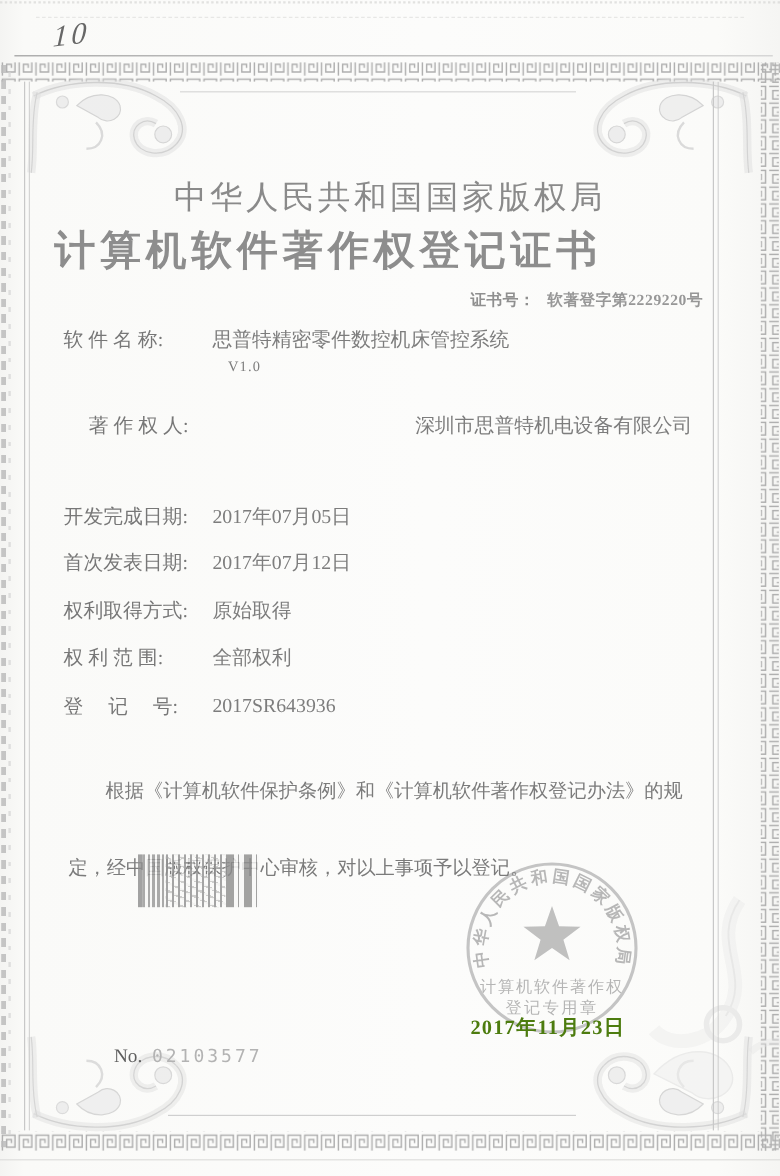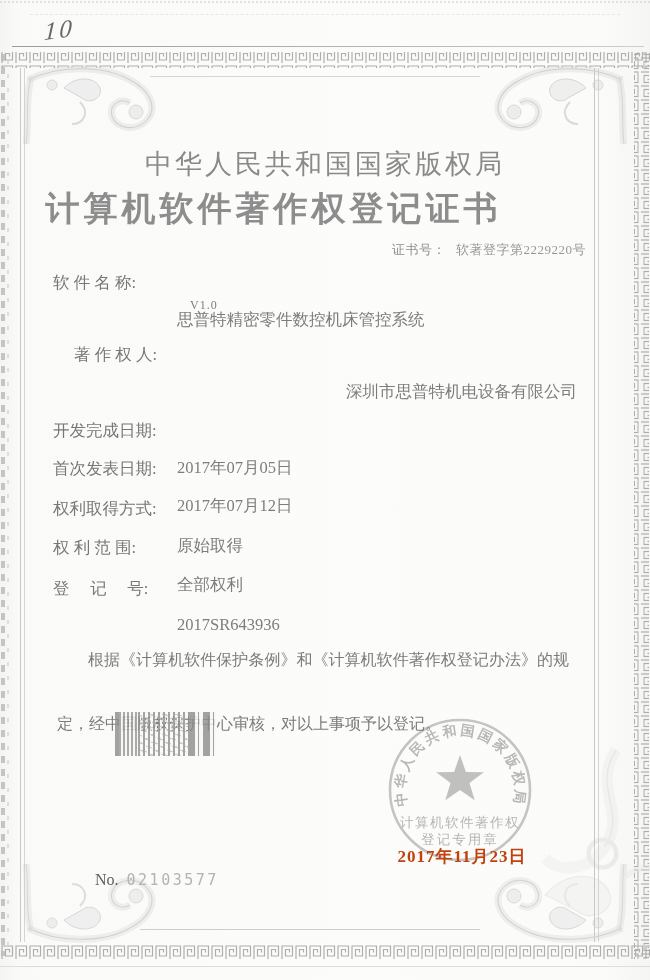--- a/index.html
+++ b/index.html
@@ -26,41 +26,41 @@
   .vl1{left:20px;} .vl2{left:24px;opacity:.75;}
   .vr1{left:594px;} .vr2{left:598px;opacity:.75;}
   .hinner-top{left:150px;top:76px;width:330px;height:1px;background:#d7d7d7;}
   .hinner-bot{left:140px;top:929px;width:340px;height:1px;background:#cfcfcf;}
   .hfaint-bot{left:0;top:966px;width:650px;height:1px;background:#dededc;}
   
   .title1{left:0;top:146px;width:650px;text-align:center;font-size:27px;letter-spacing:3px;
     color:#8a8a8a;font-weight:500;}
   .title2{left:16px;top:186px;width:515px;text-align:center;font-size:34px;letter-spacing:4px;
     color:#8d8d8d;font-weight:bold;}
-  .certno{right:64px;top:241px;font-size:13px;color:#979797;letter-spacing:.5px;}
+  .certno{right:64px;top:241px;font-size:13px;color:#979797;letter-spacing:.5px;font-weight:bold;}
   .certno .lbl{margin-right:10px;color:#8f8f8f;}
   .row{left:53px;font-size:16.5px;color:#7d7d7d;}
   .row .lab{display:inline-block;width:104px;color:#777;}
-  .row .val{position:absolute;left:124px;width:400px;white-space:nowrap;color:#7d7d7d;margin-top:37px;}
+  .row .val{position:absolute;left:124px;width:400px;white-space:nowrap;color:#7d7d7d;}
   .r0{top:272px;} .v2{left:190px;top:298px;font-size:12px;color:#7d7d7d;letter-spacing:1px;}
   .r1{top:344px;text-align:right;} .r2{top:420px;} .r3{top:458px;} .r4{top:498px;} .r5{top:537px;} .r6{top:578px;}
   .statement{left:57px;top:628px;width:512px;font-size:16px;line-height:64px;
     text-indent:31px;text-align:justify;color:#7b7b7b;}
   
   .barcode{left:115px;top:712px;width:101px;height:44px;opacity:.8;display:flex;}
   .bc-left{width:20px;height:100%;border-left:4px solid #8d8d8d;
     background:repeating-linear-gradient(90deg,#969696 0 2px,#f8f8f7 2px 4px);}
   .bc-mid{width:52px;height:100%;
     background:repeating-linear-gradient(90deg,#8f8f8f 0 2px,transparent 2px 5px),
                repeating-linear-gradient(180deg,rgba(250,250,249,.85) 0 2px,transparent 2px 4px),
                repeating-linear-gradient(27deg,rgba(140,140,140,.5) 0 2px,transparent 2px 6px);}
   .bc-right{width:29px;height:100%;
     background:repeating-linear-gradient(90deg,#8c8c8c 0 7px,#f8f8f7 7px 10px,#8c8c8c 10px 11px,#f8f8f7 11px 15px);}
-  .seal-date{left:392px;top:845px;width:140px;text-align:center;font-size:17px;
-    color:#c2410c;letter-spacing:1px;font-weight:bold;}
+  .seal-date{left:392px;top:845px;width:140px;text-align:left;font-size:17px;
+    color:#4d7c0f;letter-spacing:1px;font-weight:bold;}
   .serial{left:95px;top:871px;font-size:16px;color:#5f5f5f;}
   .serial .num{font-family:"DejaVu Sans Mono","Liberation Mono",monospace;
     font-size:15px;color:#b3b3b3;letter-spacing:2.5px;margin-left:8px;}
   svg text{font-family:"Liberation Serif","DejaVu Serif",serif;}
   .deco-svg{left:0;top:0;pointer-events:none;}
 </style>
 </head>
 <body>
 
 <svg class="abs deco-svg" width="650" height="980" viewBox="0 0 650 980">

